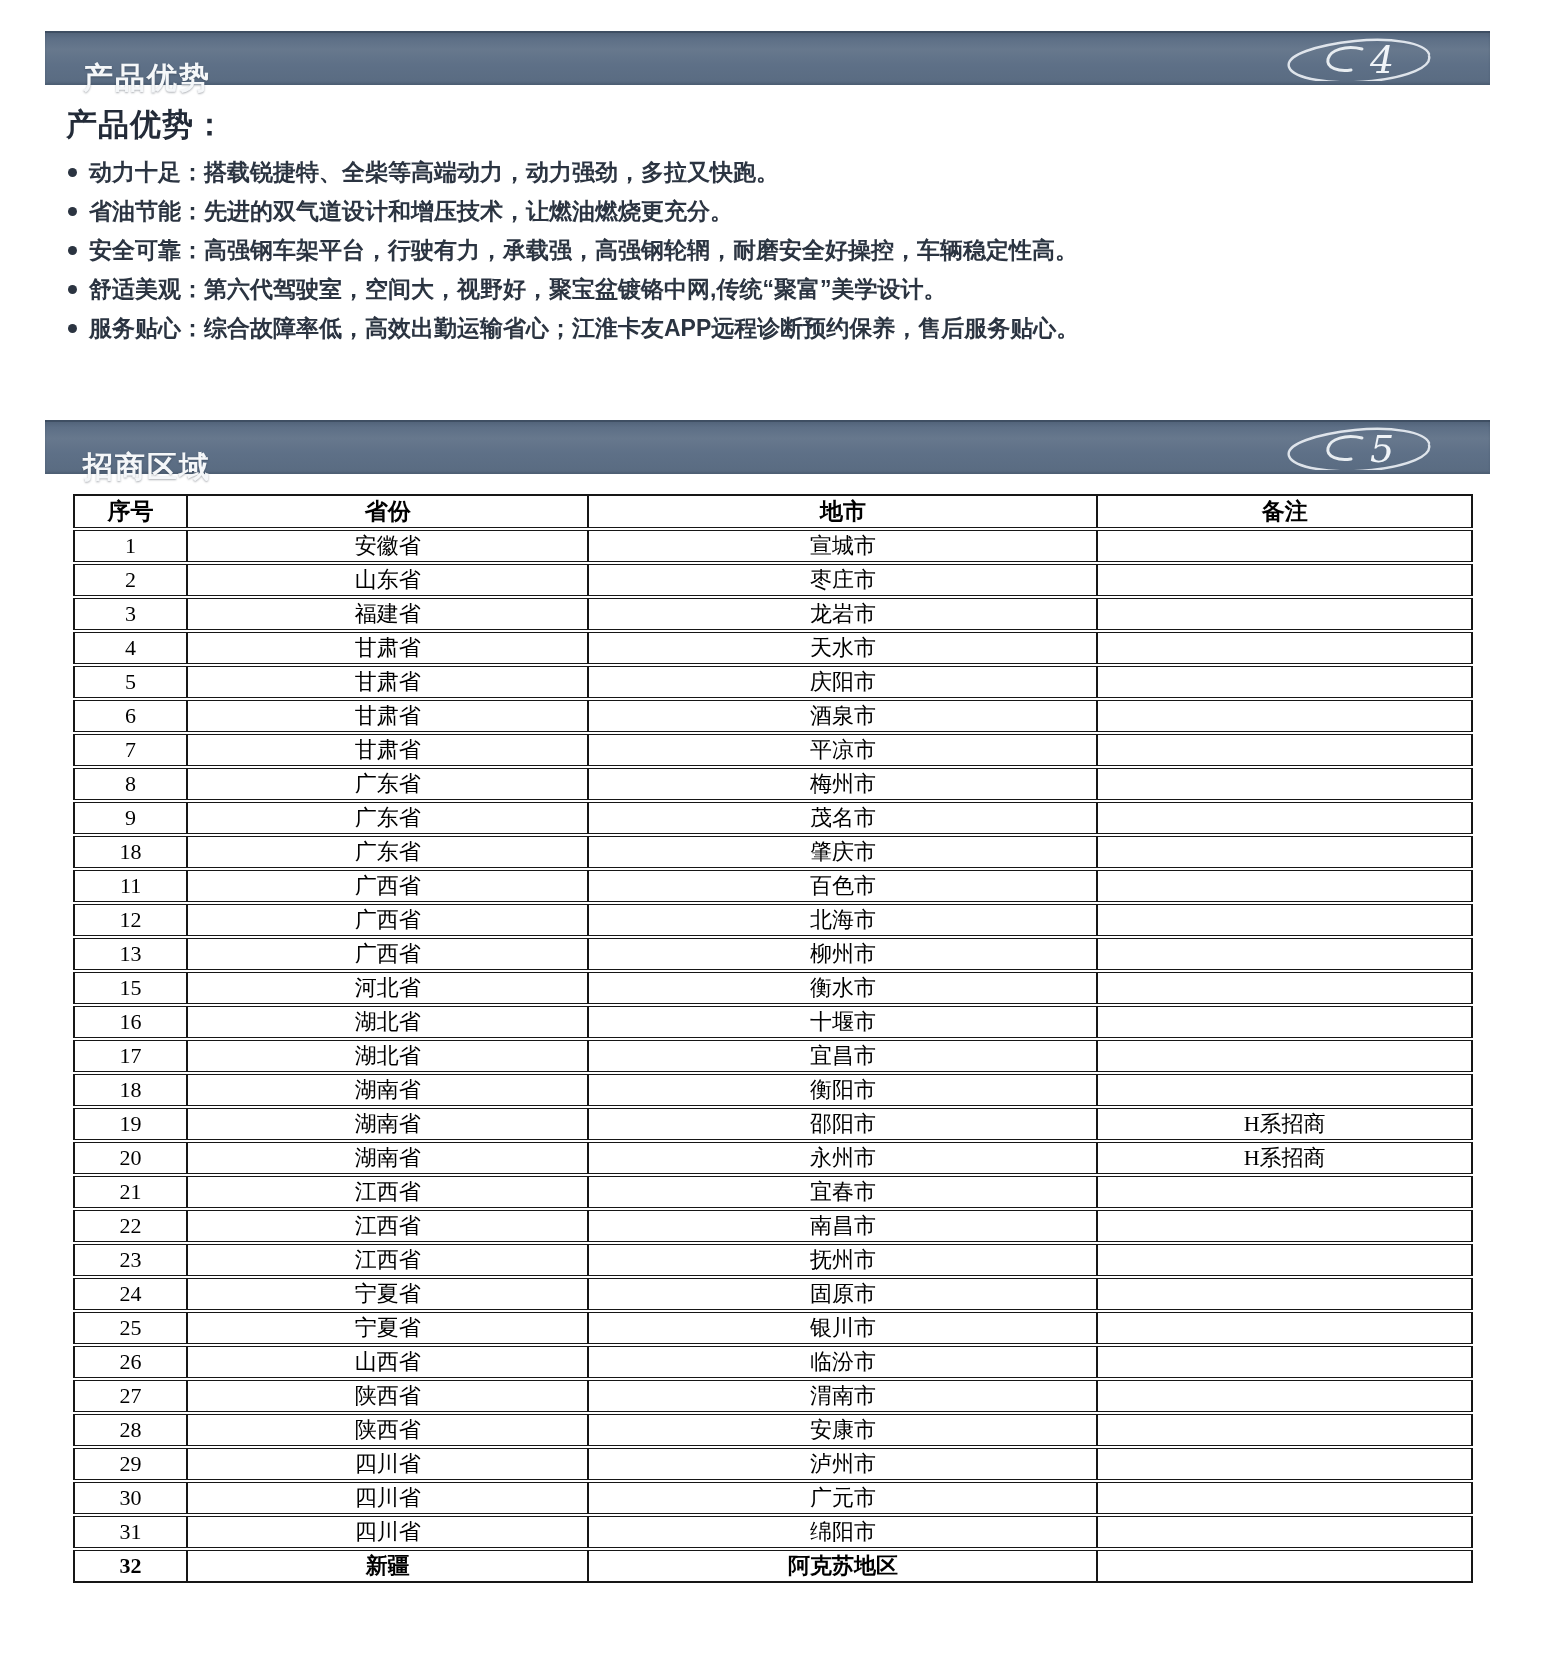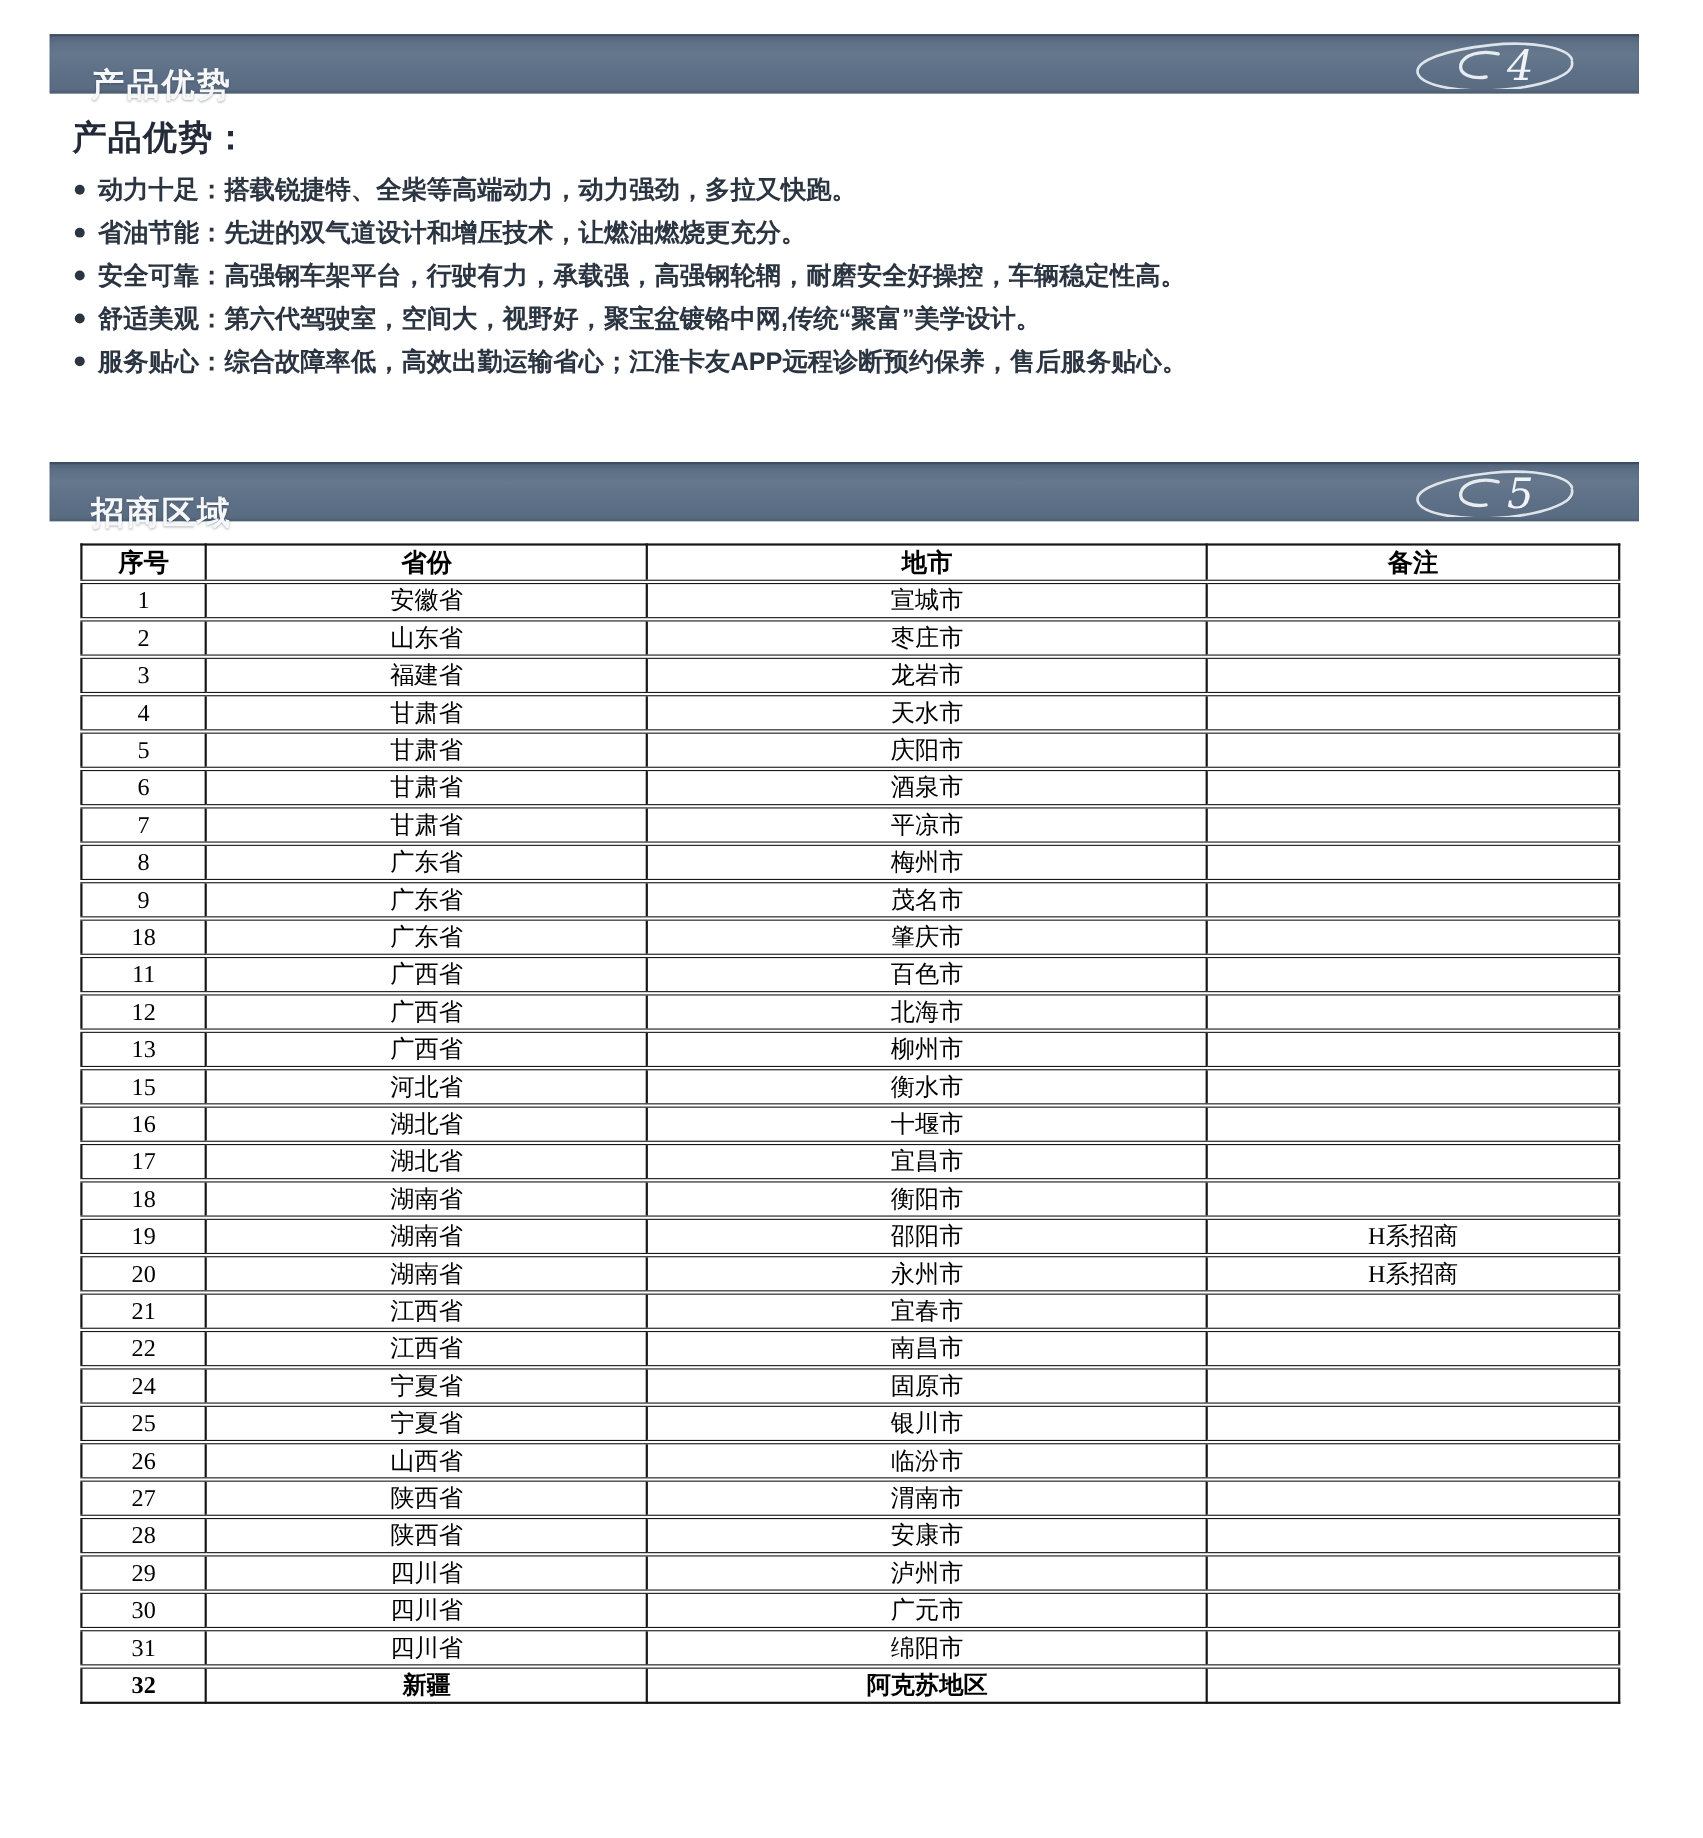--- a/index.html
+++ b/index.html
@@ -301,20 +301,26 @@
           <td>宜春市</td>
           <td></td>
         </tr>
         <tr>
           <td>22</td>
           <td>江西省</td>
           <td>南昌市</td>
           <td></td>
         </tr>
         <tr>
+          <td>23</td>
+          <td>江西省</td>
+          <td>抚州市</td>
+          <td></td>
+        </tr>
+        <tr>
           <td>24</td>
           <td>宁夏省</td>
           <td>固原市</td>
           <td></td>
         </tr>
         <tr>
           <td>25</td>
           <td>宁夏省</td>
           <td>银川市</td>
           <td></td>

